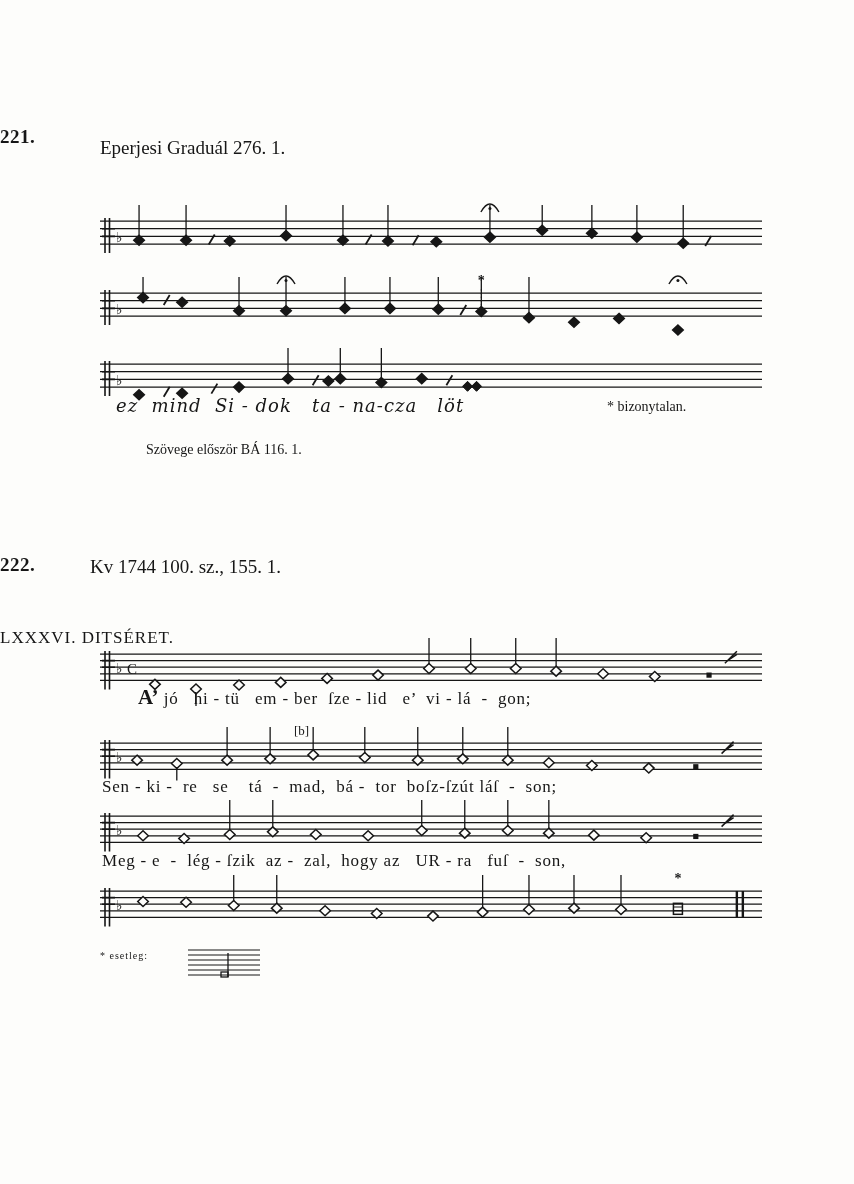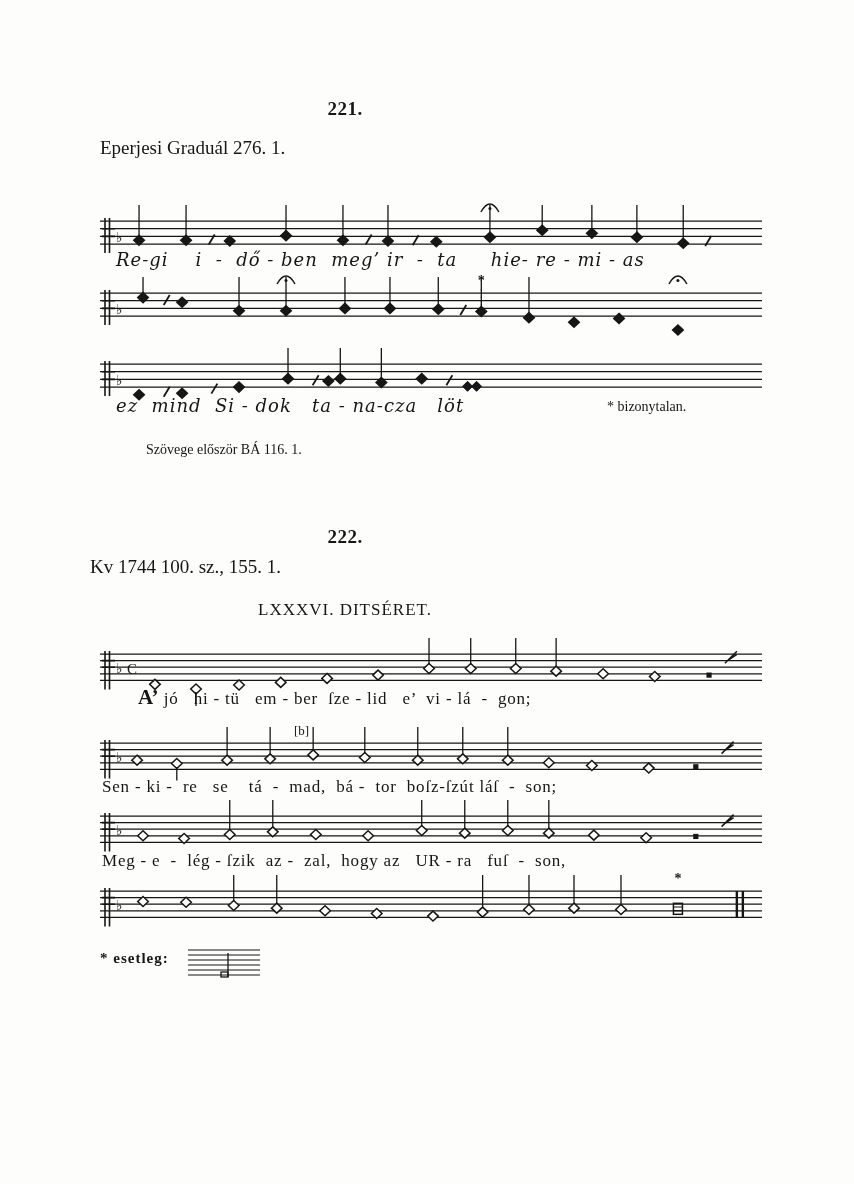--- a/index.html
+++ b/index.html
@@ -1,30 +1,30 @@
 <!DOCTYPE html>
 <html><head>
 <meta charset="utf-8">
 <style>
   html,body{margin:0;padding:0;background:#e8e8e8;}
   .page{position:relative;width:854px;height:1184px;background:#fdfdfb;margin:0 auto;
         font-family:"Liberation Serif","DejaVu Serif",serif;color:#161616;overflow:hidden;}
   .abs{position:absolute;white-space:pre;}
-  .ctr{position:absolute;left:0;width:690px;text-align:center;white-space:pre;}
+  .ctr{position:absolute;left:0;width:690px;text-align:left;white-space:pre;margin-top:28px;}
   .num{font-weight:bold;font-size:19px;letter-spacing:.5px;}
   .src{font-size:19px;}
   .title1{font-size:16.5px;letter-spacing:1.3px;}
   .title2{font-size:17px;letter-spacing:1px;}
   .foot{font-size:14px;}
   .lyr-hand{font-family:"DejaVu Serif",serif;font-style:italic;font-size:18px;letter-spacing:1px;}
   .lyr-print{font-size:17px;letter-spacing:.8px;}
   .lead{font-weight:bold;font-size:21px;letter-spacing:0;}
   .small-note{font-size:14px;font-weight:bold;}
   .bnote{font-size:13px;}
-  .esetleg{font-size:15px;font-weight:bold;letter-spacing:1px;}
+  .esetleg{font-size:10px;font-weight:normal;letter-spacing:1px;}
   svg.staff{position:absolute;width:662px;height:66px;overflow:visible;}
   svg.mini{position:absolute;width:80px;height:36px;overflow:visible;}
 </style>
 </head>
 <body>
 
 <div class="page">
 
   <div class="ctr num" style="top:98px">221.</div>
   <div class="abs src" style="left:100px;top:137px">Eperjesi Graduál 276. 1.</div>
@@ -58,21 +58,20 @@
       <polygon points="442.216,24.240000000000002 447.516,29.240000000000002 442.216,34.24 436.916,29.240000000000002" fill="#161616" stroke="#161616" stroke-width="1.5"></polygon>
       <line x1="442.216" y1="25.240000000000002" x2="442.216" y2="4" stroke="#161616" stroke-width="1.3"></line>
       <polygon points="491.866,27.32 497.166,32.32 491.866,37.32 486.566,32.32" fill="#161616" stroke="#161616" stroke-width="1.5"></polygon>
       <line x1="491.866" y1="28.32" x2="491.866" y2="4" stroke="#161616" stroke-width="1.3"></line>
       <polygon points="536.8820000000001,31.17 542.182,36.17 536.8820000000001,41.17 531.5820000000001,36.17" fill="#161616" stroke="#161616" stroke-width="1.5"></polygon>
       <line x1="536.8820000000001" y1="32.17" x2="536.8820000000001" y2="4" stroke="#161616" stroke-width="1.3"></line>
       <polygon points="583.222,37.33 588.5219999999999,42.33 583.222,47.33 577.922,42.33" fill="#161616" stroke="#161616" stroke-width="1.5"></polygon>
       <line x1="583.222" y1="38.33" x2="583.222" y2="4" stroke="#161616" stroke-width="1.3"></line>
       <line x1="605.216" y1="45.019999999999996" x2="611.216" y2="35.019999999999996" stroke="#161616" stroke-width="1.8"></line>
     </svg>
-  <div class="abs lyr-hand" style="left:116px;top:249px">Re-gi    i  -  dő - ben  meg’ ir  -  ta     hie- re - mi - as</div>
 
   <svg class="staff" style="left:100px;top:273px" viewBox="0 0 662 66">
       <line x1="0" y1="20" x2="662" y2="20" stroke="#161616" stroke-width="1.25"></line>
       <line x1="0" y1="27.7" x2="662" y2="27.7" stroke="#161616" stroke-width="1.25"></line>
       <line x1="0" y1="35.4" x2="662" y2="35.4" stroke="#161616" stroke-width="1.25"></line>
       <line x1="0" y1="43.1" x2="662" y2="43.1" stroke="#161616" stroke-width="1.25"></line>
       <path d="M5,17 V52.1 M9.5,17 V52.1 M2,27.7 H15 M2,35.4 H15" stroke="#161616" stroke-width="1.6" fill="none"></path>
       <text x="16" y="40.94" font-size="14" fill="#161616" font-family="&quot;DejaVu Serif&quot;,serif">♭</text>
       <polygon points="43.03,19.62 48.33,24.62 43.03,29.62 37.730000000000004,24.62" fill="#161616" stroke="#161616" stroke-width="1.5"></polygon>
       <line x1="43.03" y1="20.62" x2="43.03" y2="4" stroke="#161616" stroke-width="1.3"></line>

